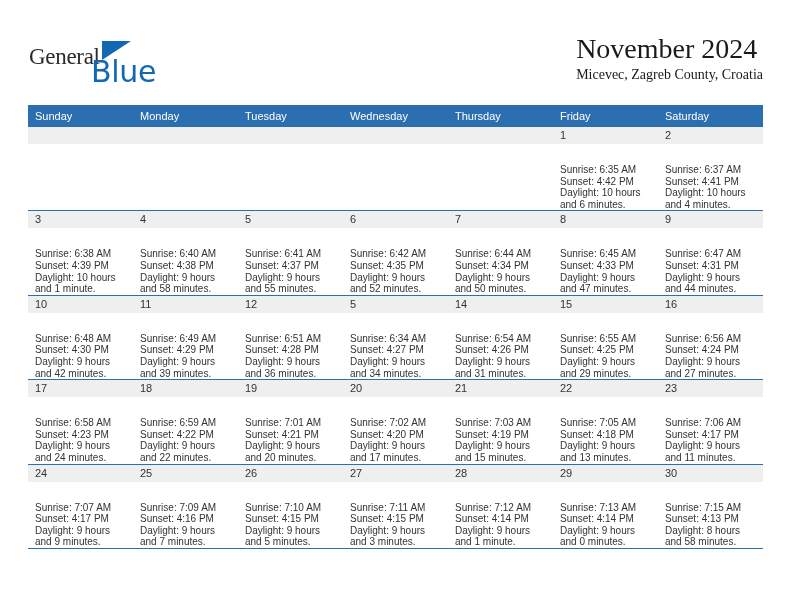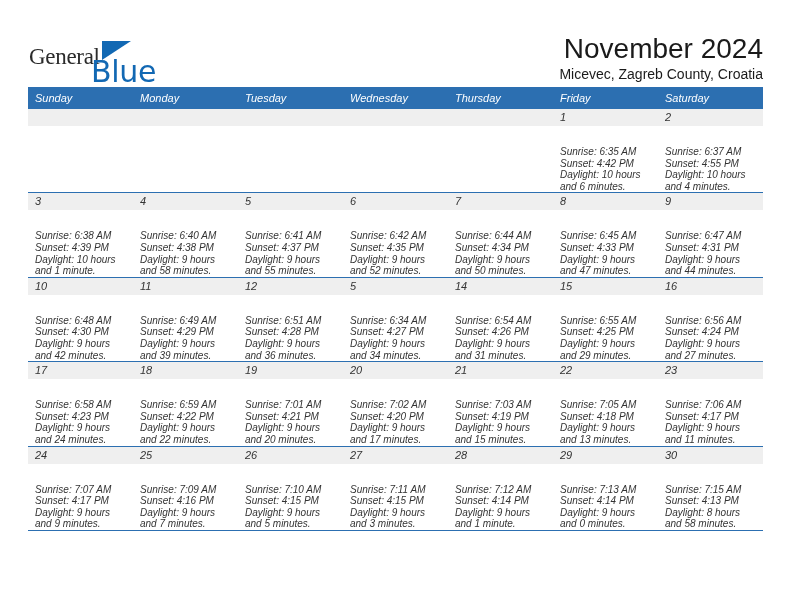--- a/index.html
+++ b/index.html
@@ -66,21 +66,22 @@
     color: #1268b3;
     font-family: "DejaVu Sans", sans-serif;
     font-weight: 400;
     line-height: 25px;
   }
 
   .title-block {
     position: absolute;
     right: 29px;
     top: 32px;
-    text-align: right;
+    text-align: left;
+    font-family: Liberation Serif, serif;
   }
   .cal-title {
     font-size: 28px;
     color: #1a1a1a;
     font-weight: 400;
     line-height: 34px;
     white-space: nowrap;
   }
   .cal-subtitle {
     margin-top: 0;
@@ -88,25 +89,24 @@
     color: #1a1a1a;
     font-weight: 400;
     line-height: 17px;
     white-space: nowrap;
   }
 
   
   .calendar {
     position: absolute;
     left: 28px;
-    top: 87px;
+    top: 105px;
     width: 735px;
     border-collapse: collapse;
     table-layout: fixed;
-    font-style: italic;
   }
   .calendar th {
     background: #2c6fb1;
     color: #ffffff;
     font-size: 11px;
     font-weight: 400;
     text-align: left;
     padding: 5px 0 5px 7px;
     height: 11px;
     border: none;
@@ -205,21 +205,21 @@
               <div>Sunrise: 6:35 AM</div>
               <div>Sunset: 4:42 PM</div>
               <div>Daylight: 10 hours</div>
               <div>and 6 minutes.</div>
             </div>
           </td>
           <td>
             <div class="daybar"><span class="daynum">2</span></div>
             <div class="details">
               <div>Sunrise: 6:37 AM</div>
-              <div>Sunset: 4:55 PM</div>
+              <div>Sunset: 4:41 PM</div>
               <div>Daylight: 10 hours</div>
               <div>and 4 minutes.</div>
             </div>
           </td>
         </tr>
         <tr class="week">
           <td>
             <div class="daybar"><span class="daynum">3</span></div>
             <div class="details">
               <div>Sunrise: 6:38 AM</div>

